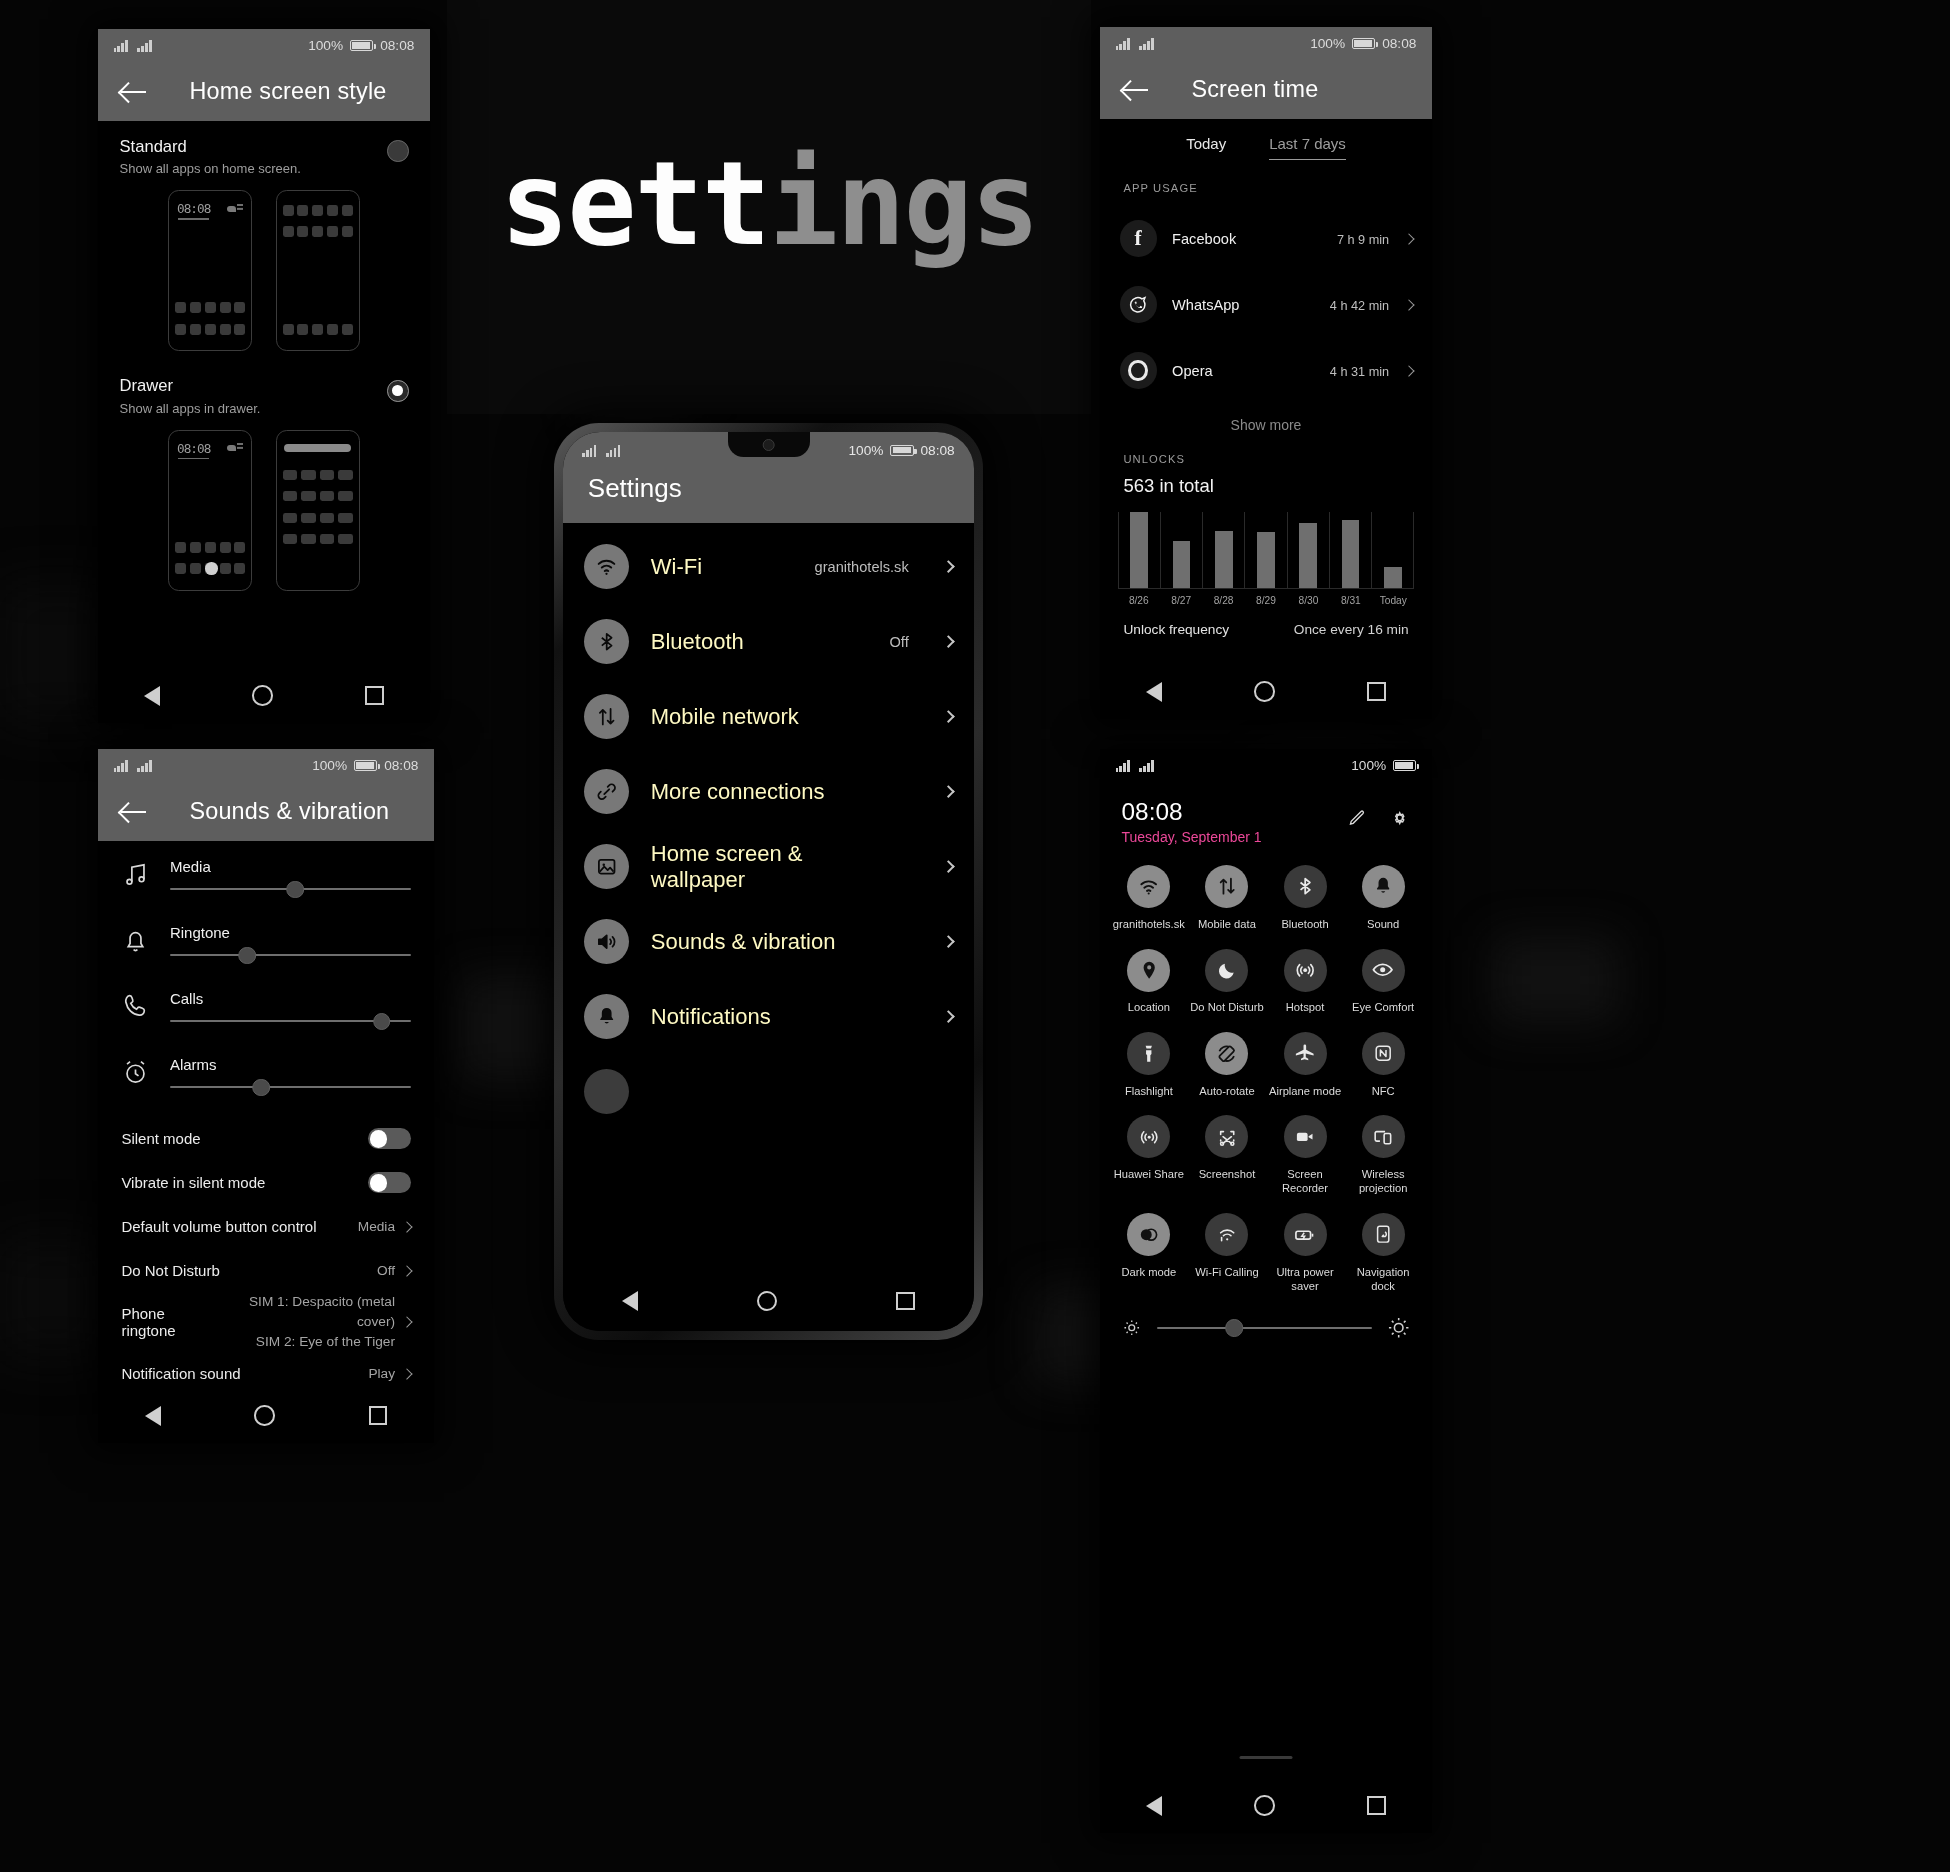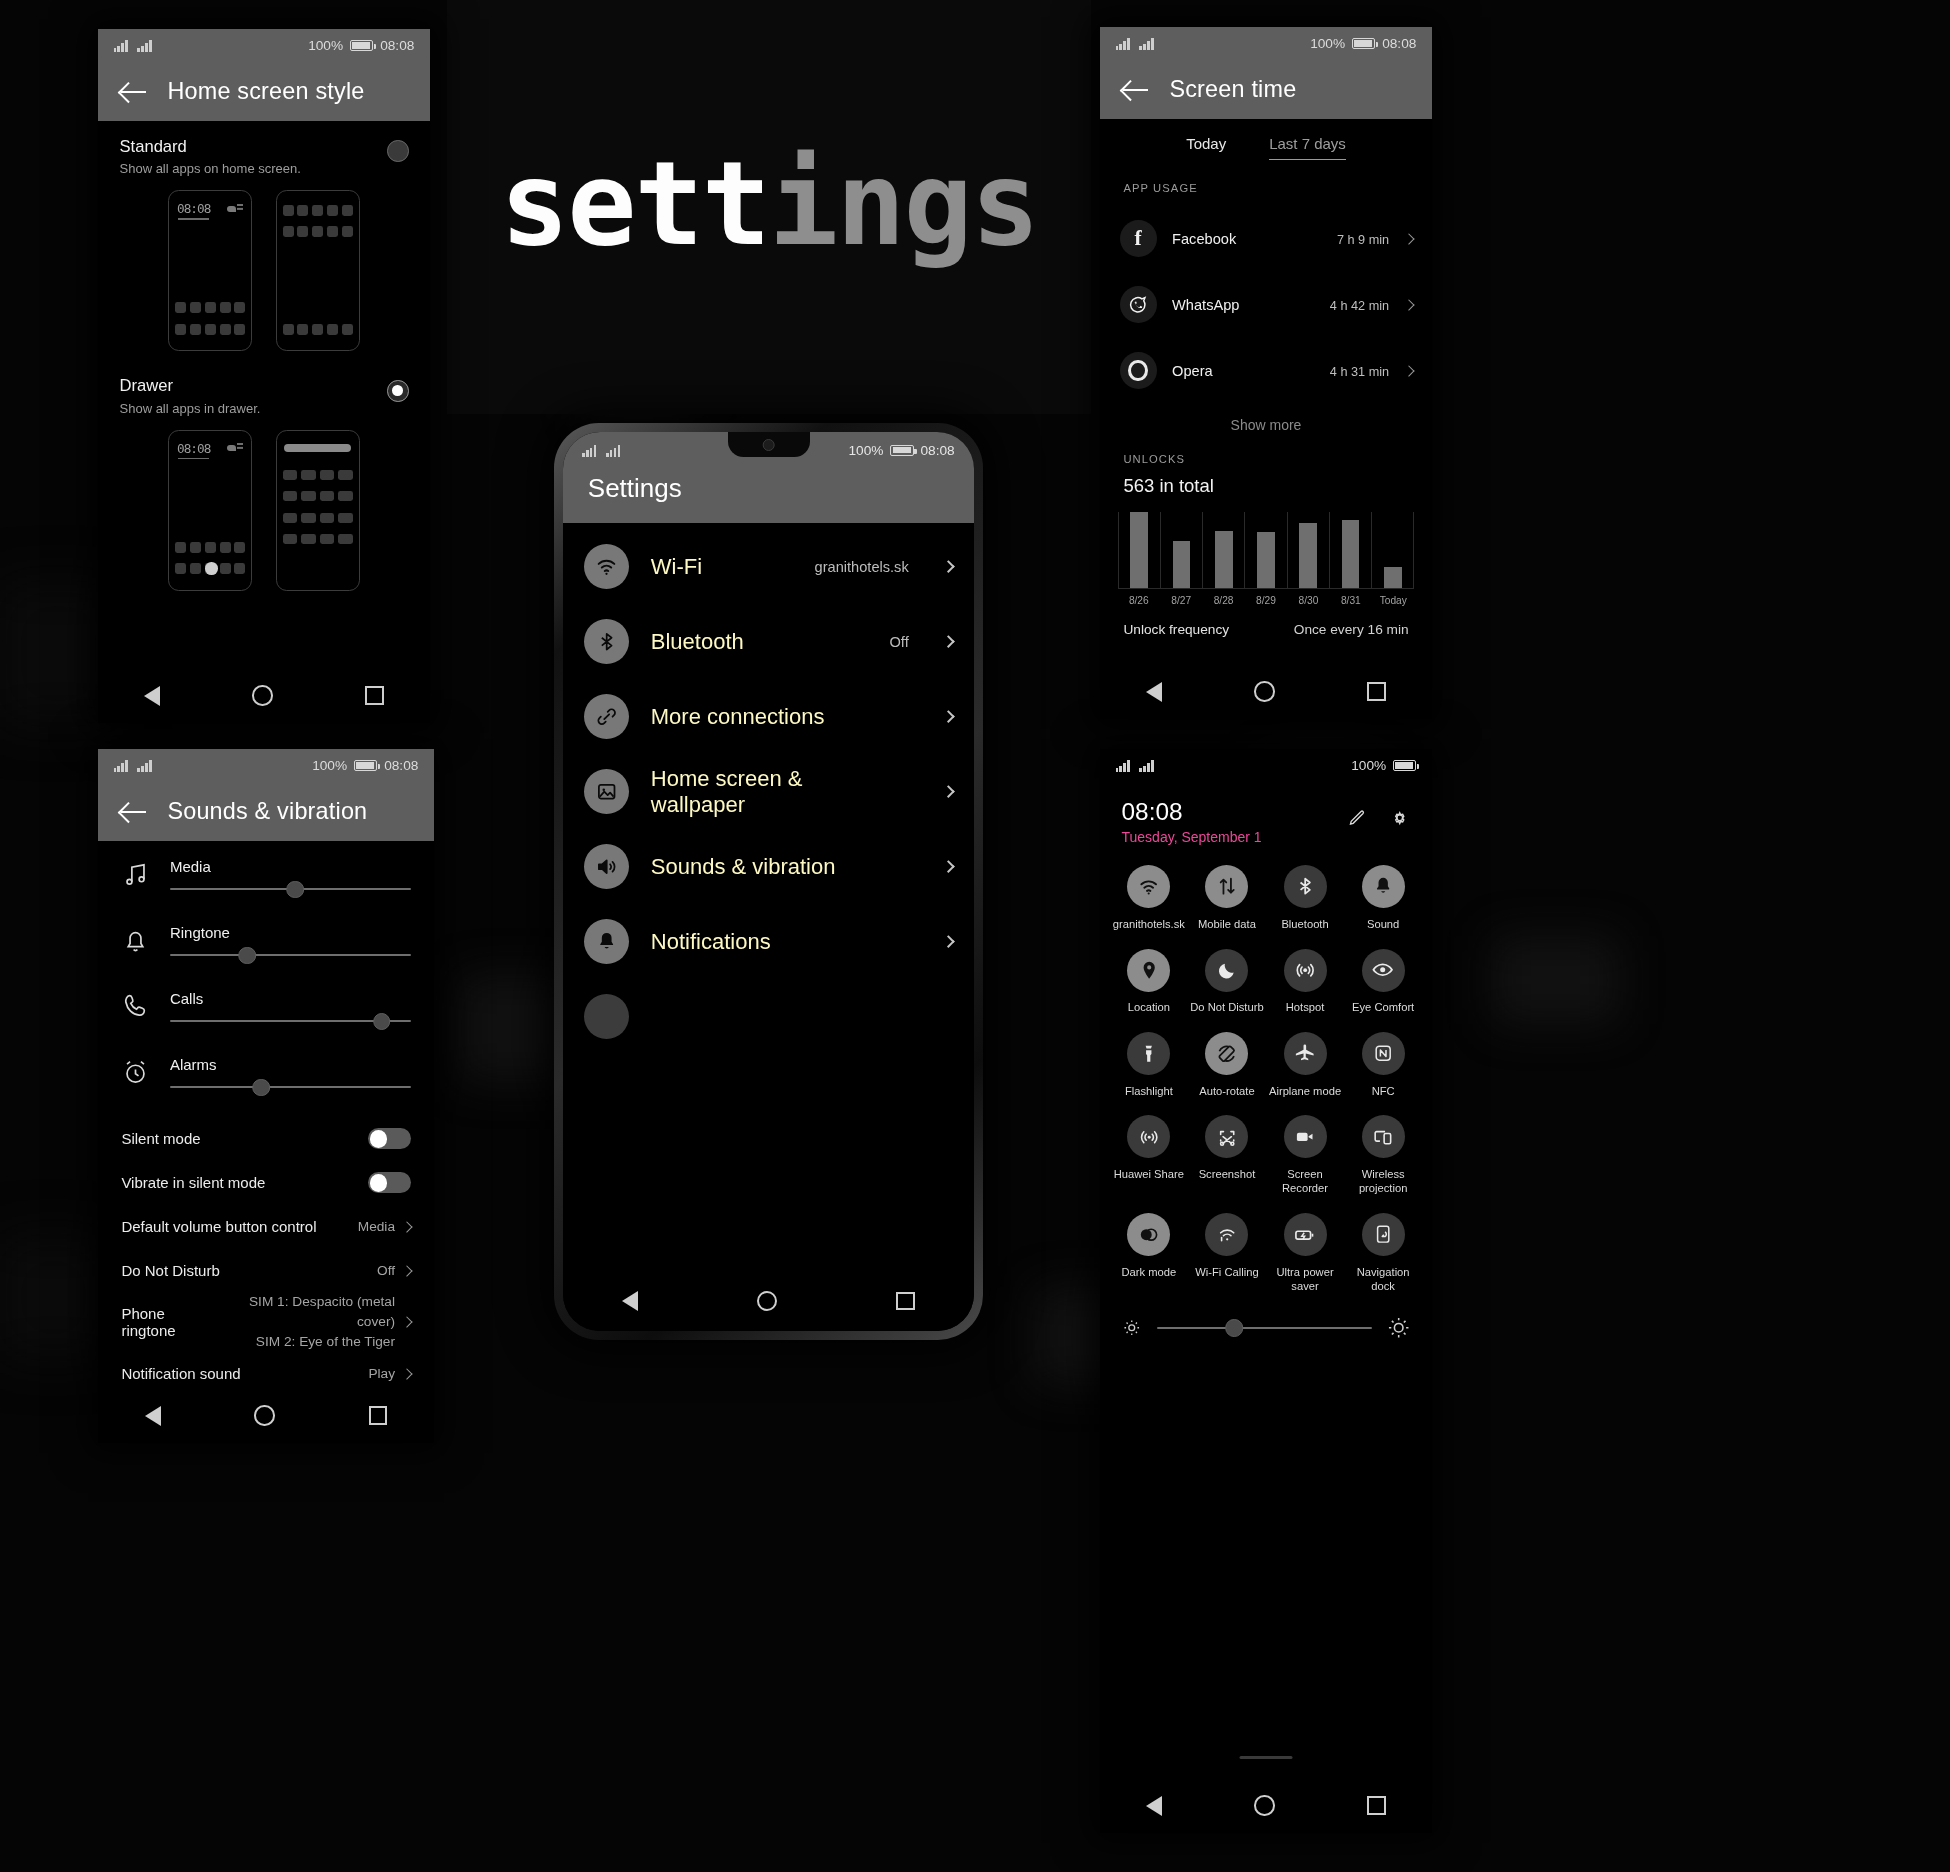--- a/index.html
+++ b/index.html
@@ -29,21 +29,21 @@
   .sb-right { margin-left:auto; display:flex; align-items:center; gap:6.8px; font-size:13.7px; }
   .bars { display:inline-flex; align-items:flex-end; gap:1.5px; height:12.7px; }
   .bars i { width:2.4px; background:#cfcfcf; display:block; }
   .bars i:nth-child(1){height:3.9px;} .bars i:nth-child(2){height:6.3px;}
   .bars i:nth-child(3){height:8.8px;} .bars i:nth-child(4){height:11.7px;}
   .batt { width:23.4px; height:10.7px; border:1.6px solid #d8d8d8; border-radius:2px; position:relative; }
   .batt::after{content:"";position:absolute;right:-3.9px;top:2.9px;width:2.4px;height:4.9px;background:#d8d8d8;border-radius:0 1px 1px 0;}
   .batt i{position:absolute;left:1.3px;top:1.3px;bottom:1.3px;width:84%;background:#d8d8d8;}
 
   .appbar { height:59px; background:#5e5e5e; display:flex; align-items:center;
-            gap:19px; padding:0 23.4px; color:#fff; }
+            gap:41px; padding:0 23.4px; color:#fff; }
   .appbar-title { font-size:23.4px; font-weight:400; letter-spacing:0.2px; }
   .back-arrow { width:27px; height:21.5px; position:relative; flex:none; }
   .back-arrow::before{content:"";position:absolute;left:0;top:9.8px;width:25px;height:2px;background:#fff;}
   .back-arrow::after{content:"";position:absolute;left:0;top:3.9px;width:12.7px;height:12.7px;
       border-left:2px solid #fff;border-bottom:2px solid #fff;transform:rotate(45deg);}
 
   .navbar { height:55px; display:flex; align-items:center; justify-content:space-around; }
   .nav-back{width:0;height:0;border-top:10.7px solid transparent;border-bottom:10.7px solid transparent;border-right:16.6px solid #cfcfcf;}
   .nav-home{width:20.5px;height:20.5px;border:2px solid #cfcfcf;border-radius:50%;}
   .nav-rec{width:18.5px;height:18.5px;border:2px solid #cfcfcf;}
@@ -480,20 +480,31 @@
           <span class="schev"></span>
         </div>
         <div class="sitem">
           <span class="sicon">
               <svg width="23.4" height="23.4" viewBox="0 0 24 24" fill="none" stroke="currentColor" stroke-width="1.8" stroke-linejoin="round">
                 <path d="M7 8l10 8-5 4V4l5 4L7 16"></path>
               </svg>
             </span>
           <span class="sname">Bluetooth</span>
           <span class="sval">Off</span>
+          <span class="schev"></span>
+        </div>
+        <div class="sitem">
+          <span class="sicon">
+              <svg width="23.4" height="23.4" viewBox="0 0 24 24" fill="none" stroke="currentColor" stroke-width="1.8" stroke-linecap="round" stroke-linejoin="round">
+                <path d="M8 20V5M5 8l3-3 3 3"></path>
+                <path d="M16 4v15M13 16l3 3 3-3"></path>
+              </svg>
+            </span>
+          <span class="sname">Mobile network</span>
+          <span class="sval"></span>
           <span class="schev"></span>
         </div>
         <div class="sitem">
           <span class="sicon">
               <svg width="23.4" height="23.4" viewBox="0 0 24 24" fill="none" stroke="currentColor" stroke-width="1.8" stroke-linecap="round">
                 <path d="M9.5 14.5l5-5"></path>
                 <path d="M13 7l1.5-1.5a3.5 3.5 0 1 1 5 5L18 12"></path>
                 <path d="M11 17l-1.5 1.5a3.5 3.5 0 1 1-5-5L6 12"></path>
               </svg>
             </span>

